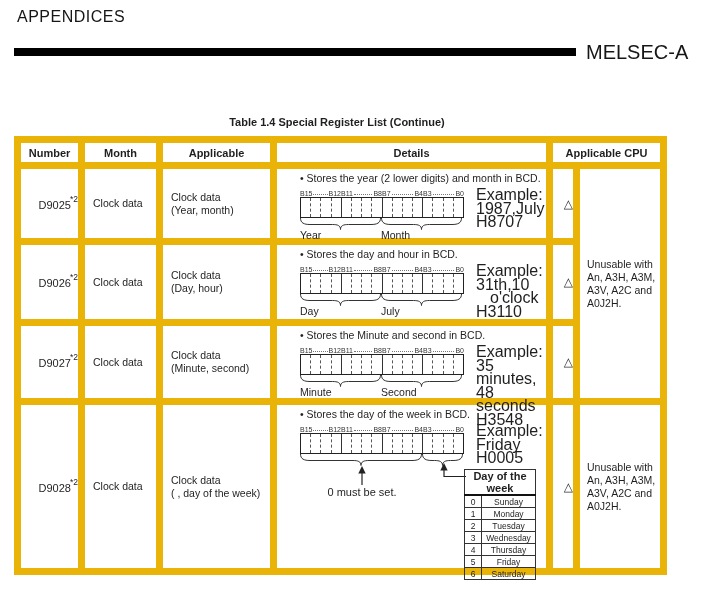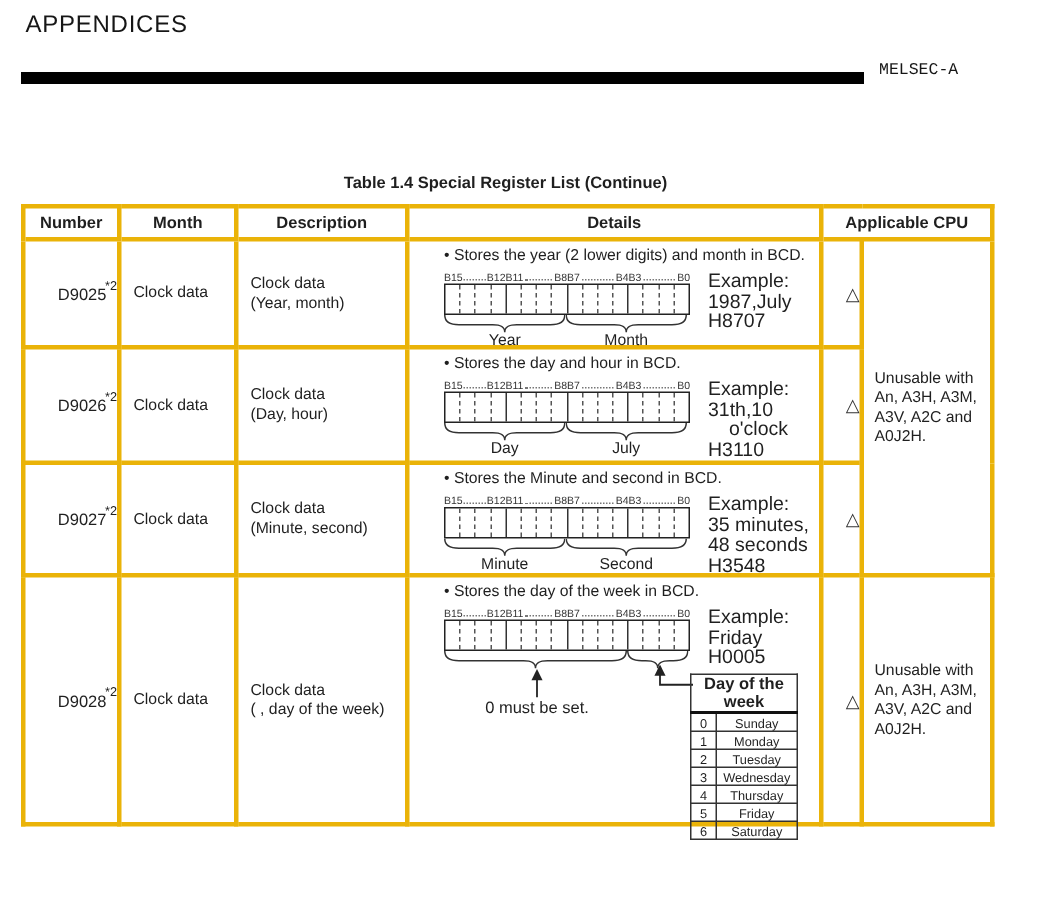--- a/index.html
+++ b/index.html
@@ -11,33 +11,33 @@
   .page-title {
     position:absolute; left:17px; top:8px;
     font-size:16px; letter-spacing:0.5px; color:#161616;
   }
   .rule-bar {
     position:absolute; left:14px; top:48px; width:562px; height:8px;
     background:#000;
   }
   .brand {
     position:absolute; left:586px; top:41px; width:120px;
-    font-family:Liberation Mono, monospace;
-    font-size:11px; letter-spacing:0px; color:#161616;
+    font-family:Liberation Sans, sans-serif;
+    font-size:20px; letter-spacing:0px; color:#161616;
   }
   .caption {
     position:absolute; left:14px; top:116px; width:646px;
     text-align:center; font-weight:bold; font-size:11px;
   }
   table.main {
     position:absolute; left:14px; top:136px; width:646px;
     border-collapse:collapse; table-layout:fixed;
     border:2px solid #111;
   }
-  table.main th, table.main td { border:3px solid #eab308; padding:0; }
+  table.main th, table.main td { border:7px solid #eab308; padding:0; }
   table.main thead th {
     height:19px; font-size:11px; font-weight:bold; text-align:center;
     border-bottom:2px solid #111;
   }
   tr.tr0 { height:71px; } tr.tr1 { height:76px; }
   tr.tr2 { height:74px; } tr.tr3 { height:165px; }
 
   .num-cell, .tri-cell { text-align:right; vertical-align:middle; }
   .numwrap { display:inline-block; font-size:11px; }
   .regsup { font-size:8.5px; position:relative; top:-7px; margin-left:-1px; }
@@ -59,23 +59,23 @@
   .bitbox {
     position:absolute; left:23px; top:28px; width:162px; height:19px;
     border:1px solid #222; display:flex;
   }
   .bitbox .cell { flex:1; border-right:1px dashed #555; }
   .bitbox .cell:nth-child(4n) { border-right:1px solid #333; }
   .bitbox .cell:last-child { border-right:none; }
 
   .braces { position:absolute; left:23px; top:49px; display:flex; }
   .glabels { position:absolute; left:23px; top:60px; display:flex; font-size:10.5px; }
-  .glabels div { text-align:center; }
-
-  .example { position:absolute; left:199px; top:19px; font-size:13px; line-height:13.5px; }
+  .glabels div { }
+
+  .example { position:absolute; left:199px; top:19px; font-size:16px; line-height:13.5px; }
   .det1 .example div:nth-child(3) { padding-left:14px; }
 
   .big-arrow { position:absolute; left:80px; top:61px; }
   .zero-note { position:absolute; left:30px; top:81px; width:110px; text-align:center; font-size:11px; }
   .elbow-arrow { position:absolute; left:162px; top:58px; }
 
   table.dow {
     position:absolute; left:187px; top:64px; width:72px;
     border-collapse:collapse; border:1px solid #222;
     font-size:8.5px;
@@ -99,21 +99,21 @@
       <col style="width:78px">
       <col style="width:114px">
     <col style="width:276px">
       <col style="width:27px">
       <col style="width:87px">
   </colgroup>
   <thead>
     <tr>
       <th>Number</th>
       <th>Month</th>
-      <th>Description</th>
+      <th>Applicable</th>
       <th>Details</th>
       <th colspan="2">Applicable CPU</th>
     </tr>
   </thead>
   <tbody>
 
     <tr class="tr0">
       <td class="num-cell">
         <span class="numwrap"><span>D9025</span><span class="regsup">*2</span></span>
       </td>

